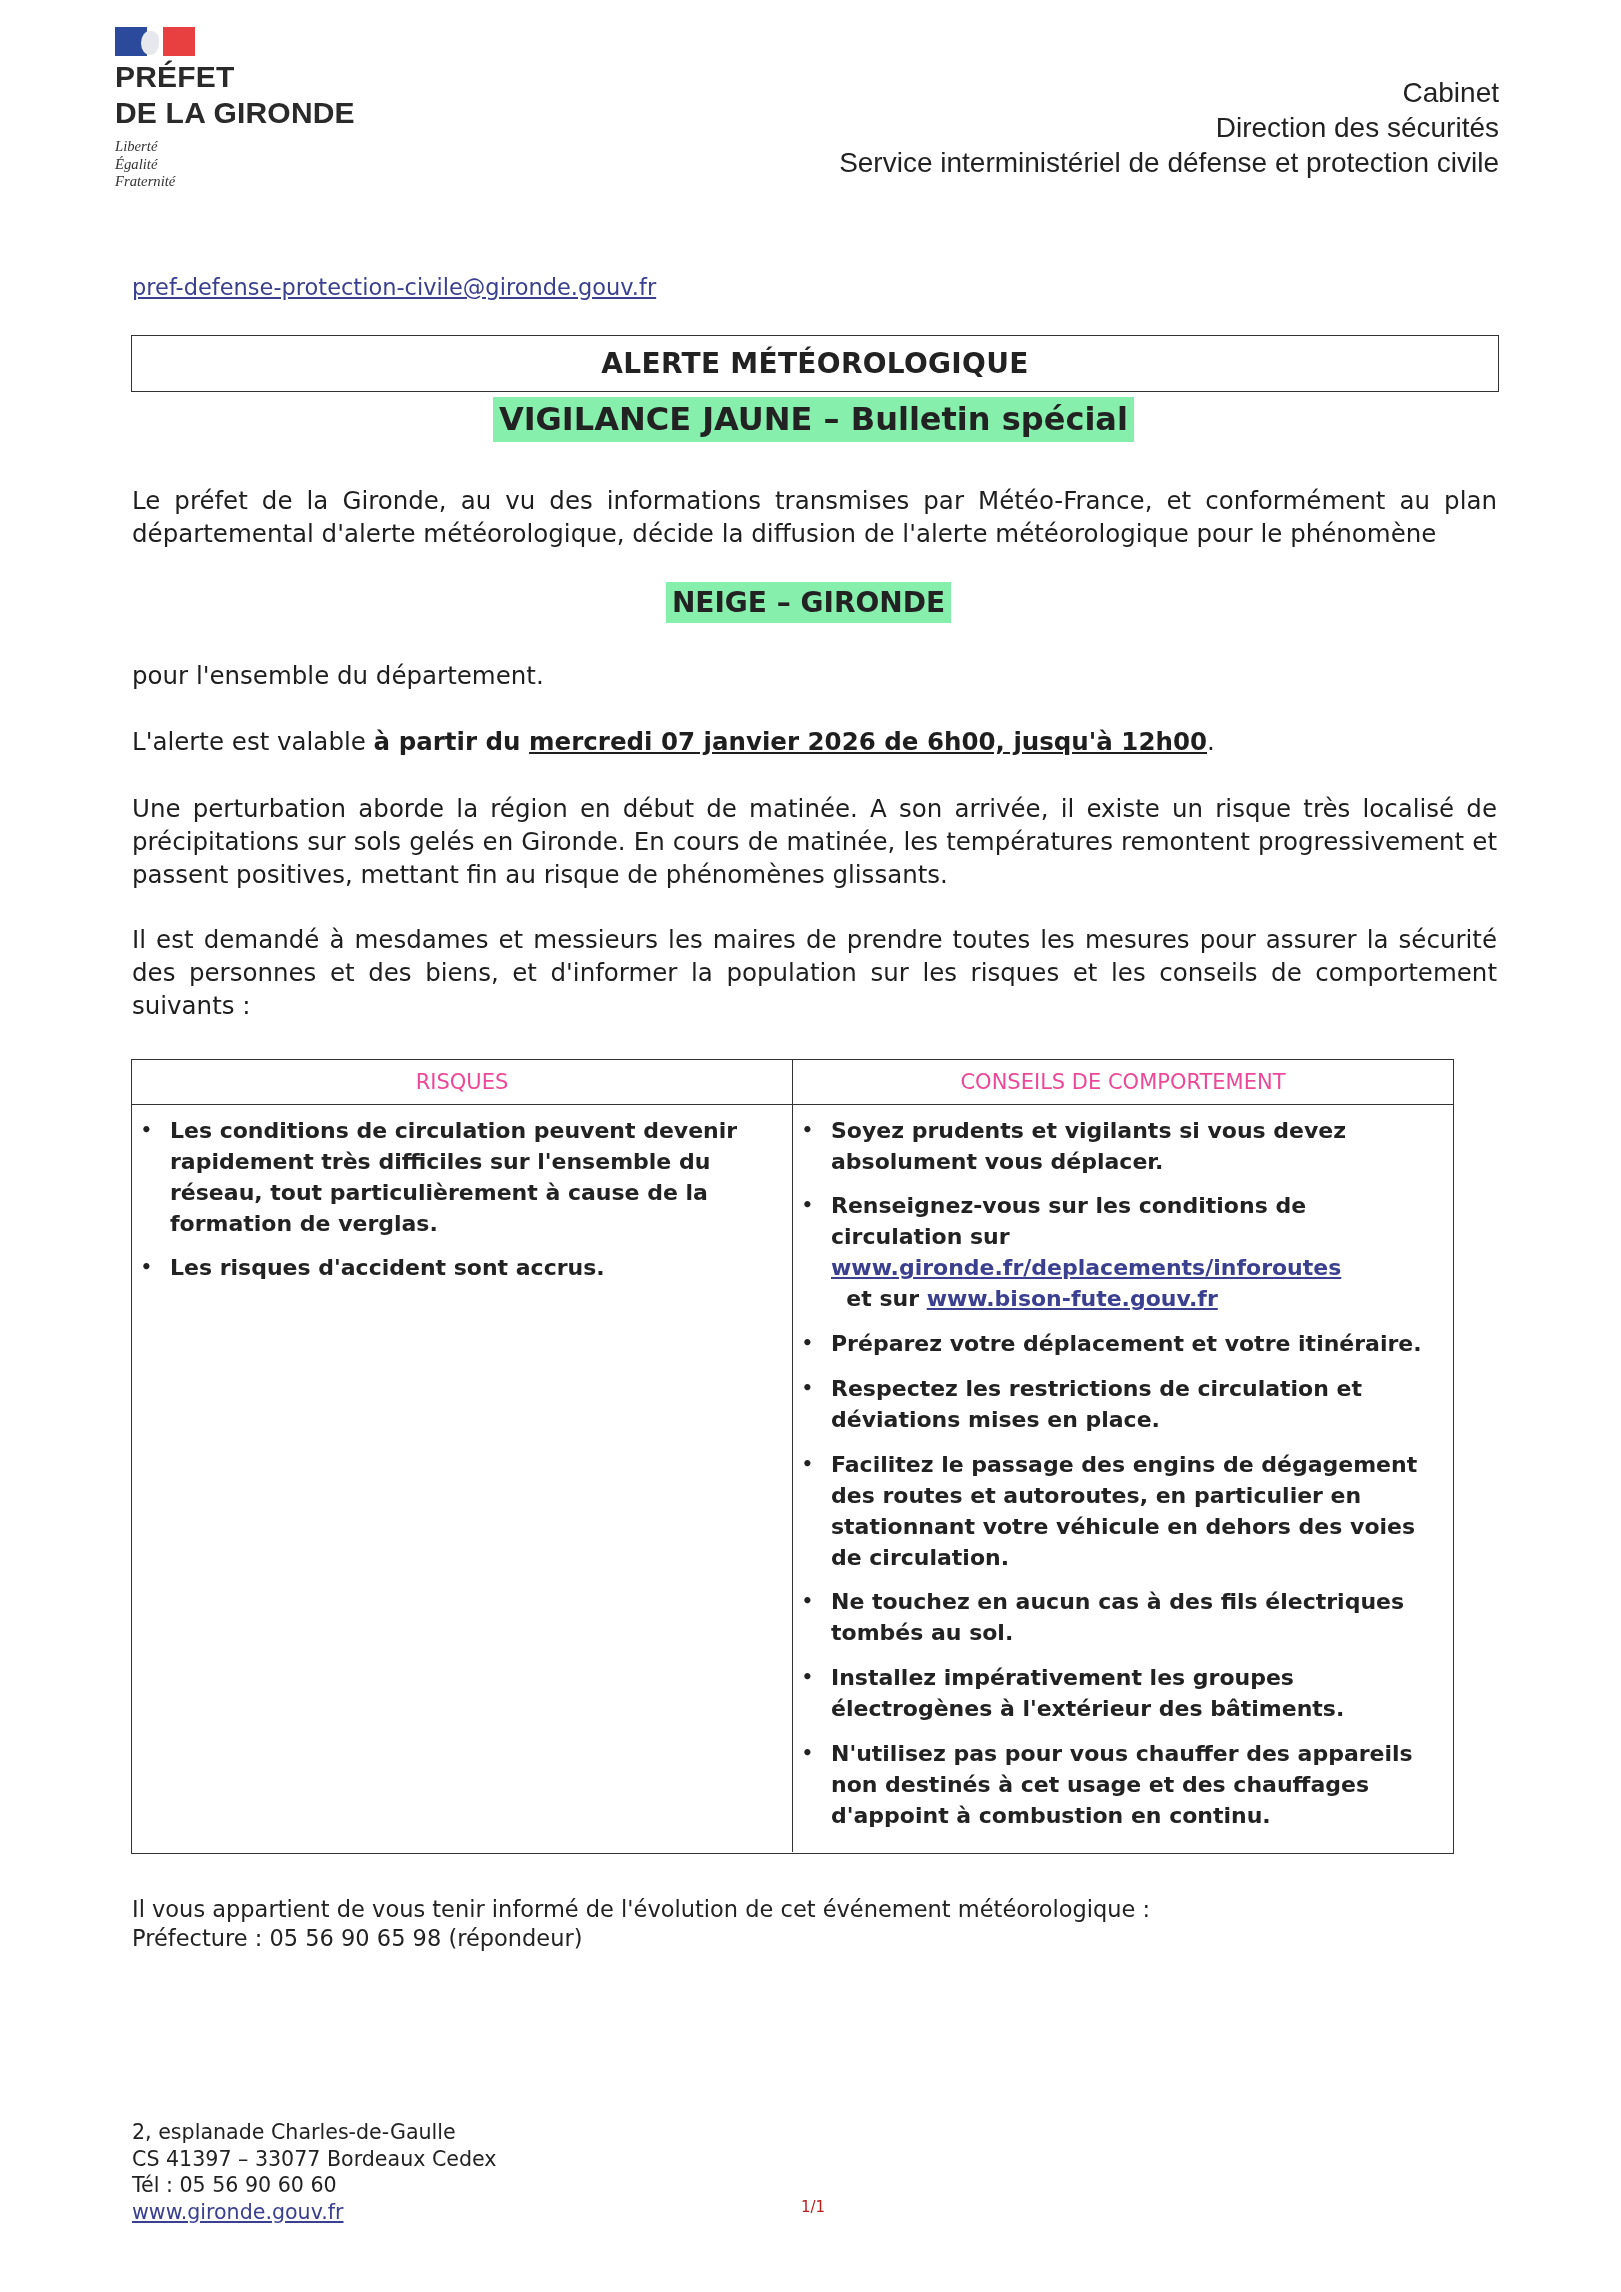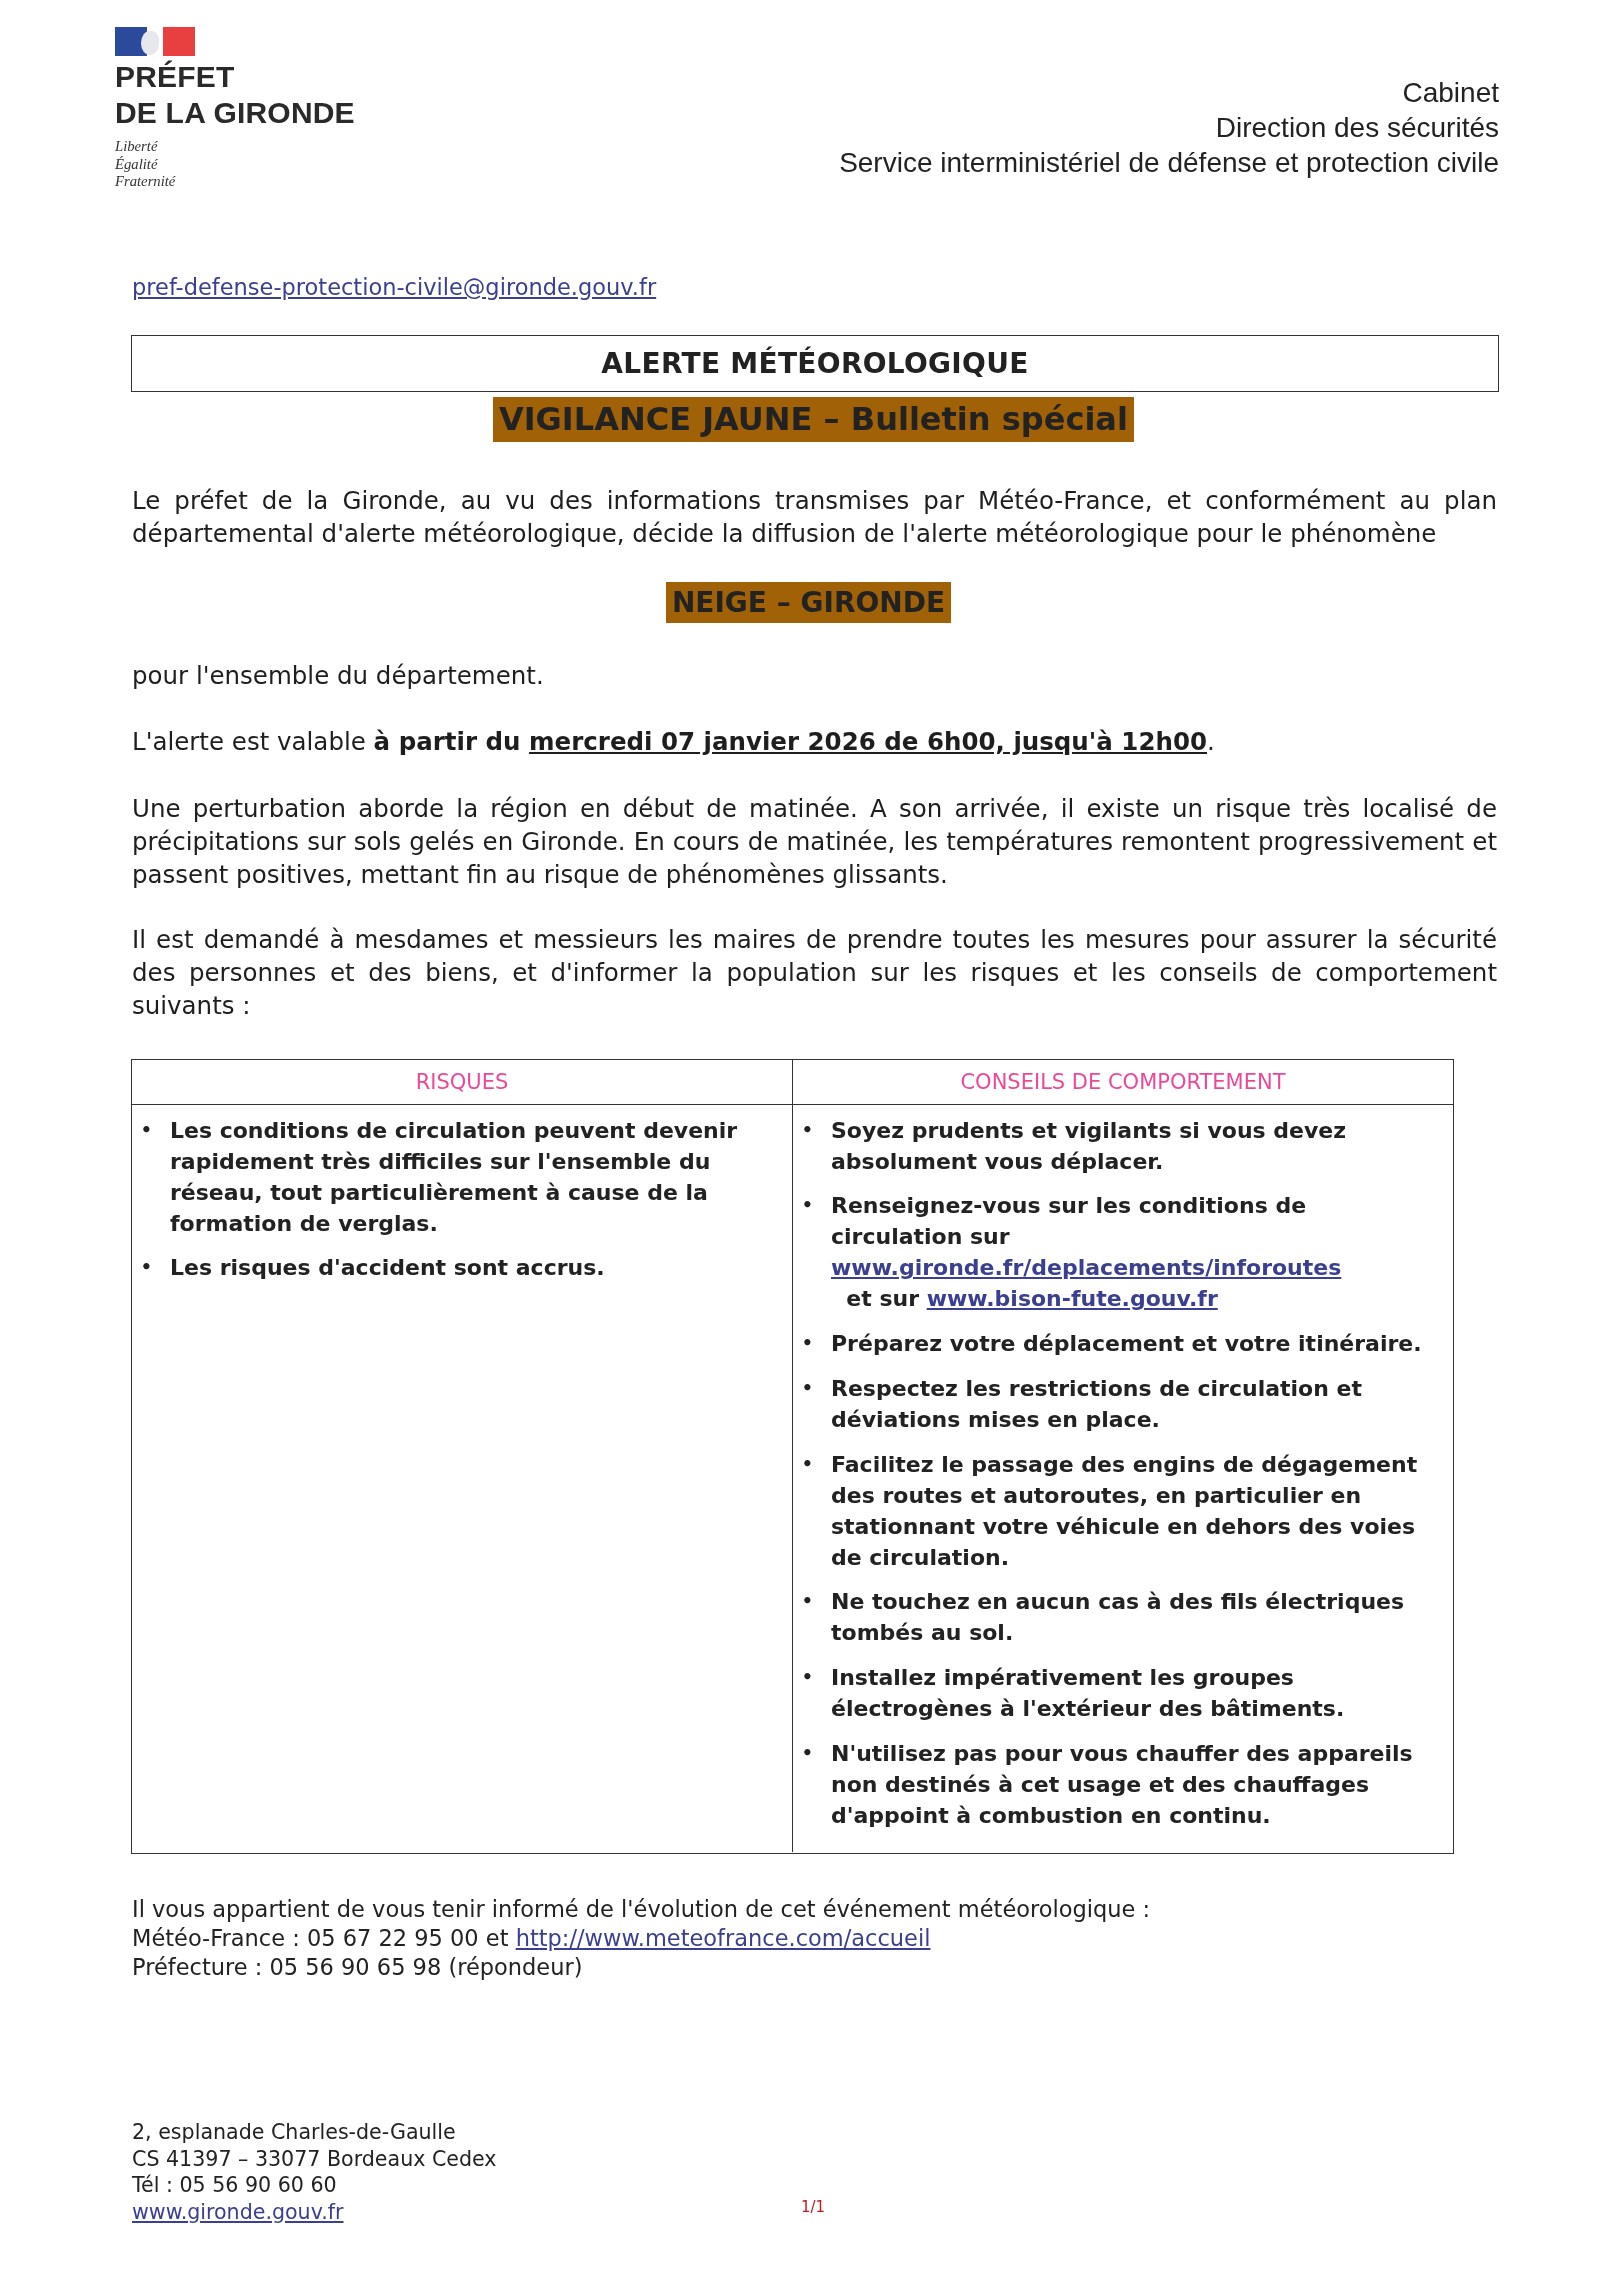--- a/index.html
+++ b/index.html
@@ -19,21 +19,21 @@
 
     
     .service { right: 122px; top: 75px; text-align: right; font-family: "Liberation Sans", sans-serif; font-size: 28px; line-height: 35px; color: #222; }
 
     .link { color: #3a3f8f; text-decoration: underline; }
 
     .email { left: 132px; top: 274px; font-size: 22.5px; text-align: center; }
 
     .title-box { left: 131px; top: 335px; width: 1368px; height: 57px; border: 1.5px solid #333; display: flex; align-items: center; justify-content: center; font-family: "DejaVu Sans", sans-serif; font-size: 28px; font-weight: bold; color: #222; letter-spacing: 0.3px; }
 
-    .hl { background: #a16207; font-weight: bold; color: #222; padding: 2px 5.9px; }
+    .hl { background: #86efac; font-weight: bold; color: #222; padding: 2px 5.9px; }
     .vigilance { left: 493px; top: 397px; height: 45px; font-size: 32px; line-height: 41px; }
 
     .body-text { left: 132px; width: 1365px; font-size: 24.5px; line-height: 33px; text-align: justify; color: #1e1e1e; }
     .p1 { top: 484px; }
     .neige { left: 666px; top: 582px; height: 41px; font-size: 28px; line-height: 37px; }
     .p2 { top: 659px; }
     .p3 { top: 725px; text-align: left; }
     .p3 b { font-weight: bold; }
     .p3 u { font-weight: bold; text-decoration: underline; }
     .p4 { top: 792px; }
@@ -123,21 +123,20 @@
         <li>Ne touchez en aucun cas à des fils électriques tombés au sol.</li>
         <li>Installez impérativement les groupes électrogènes à l'extérieur des bâtiments.</li>
         <li>N'utilisez pas pour vous chauffer des appareils non destinés à cet usage et des chauffages d'appoint à combustion en continu.</li>
       </ul>
     </div>
   </div>
 </div>
 
 <div class="abs info">
   <div>Il vous appartient de vous tenir informé de l'évolution de cet événement météorologique :</div>
-  <div><span>Météo-France : 05 67 22 95 00 et </span><a class="link">http://www.meteofrance.com/accueil</a></div>
   <div>Préfecture : 05 56 90 65 98 (répondeur)</div>
 </div>
 
 <div class="abs footer">
   <div>2, esplanade Charles-de-Gaulle</div>
   <div>CS 41397 – 33077 Bordeaux Cedex</div>
   <div>Tél : 05 56 90 60 60</div>
   <a class="link">www.gironde.gouv.fr</a>
 </div>
 <div class="abs pagenum">1/1</div>

